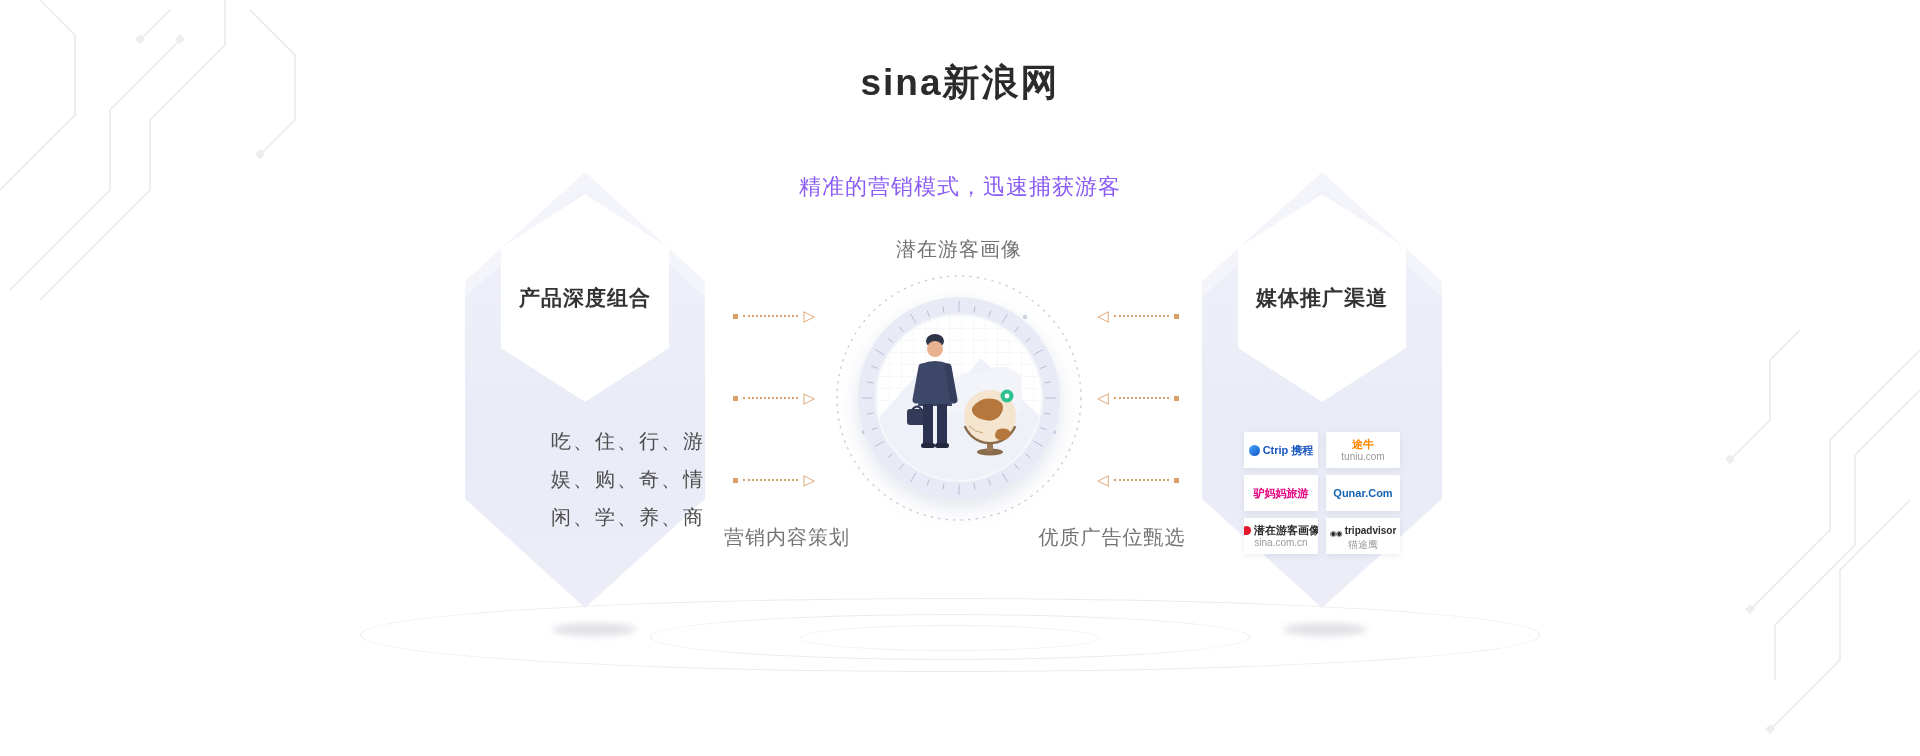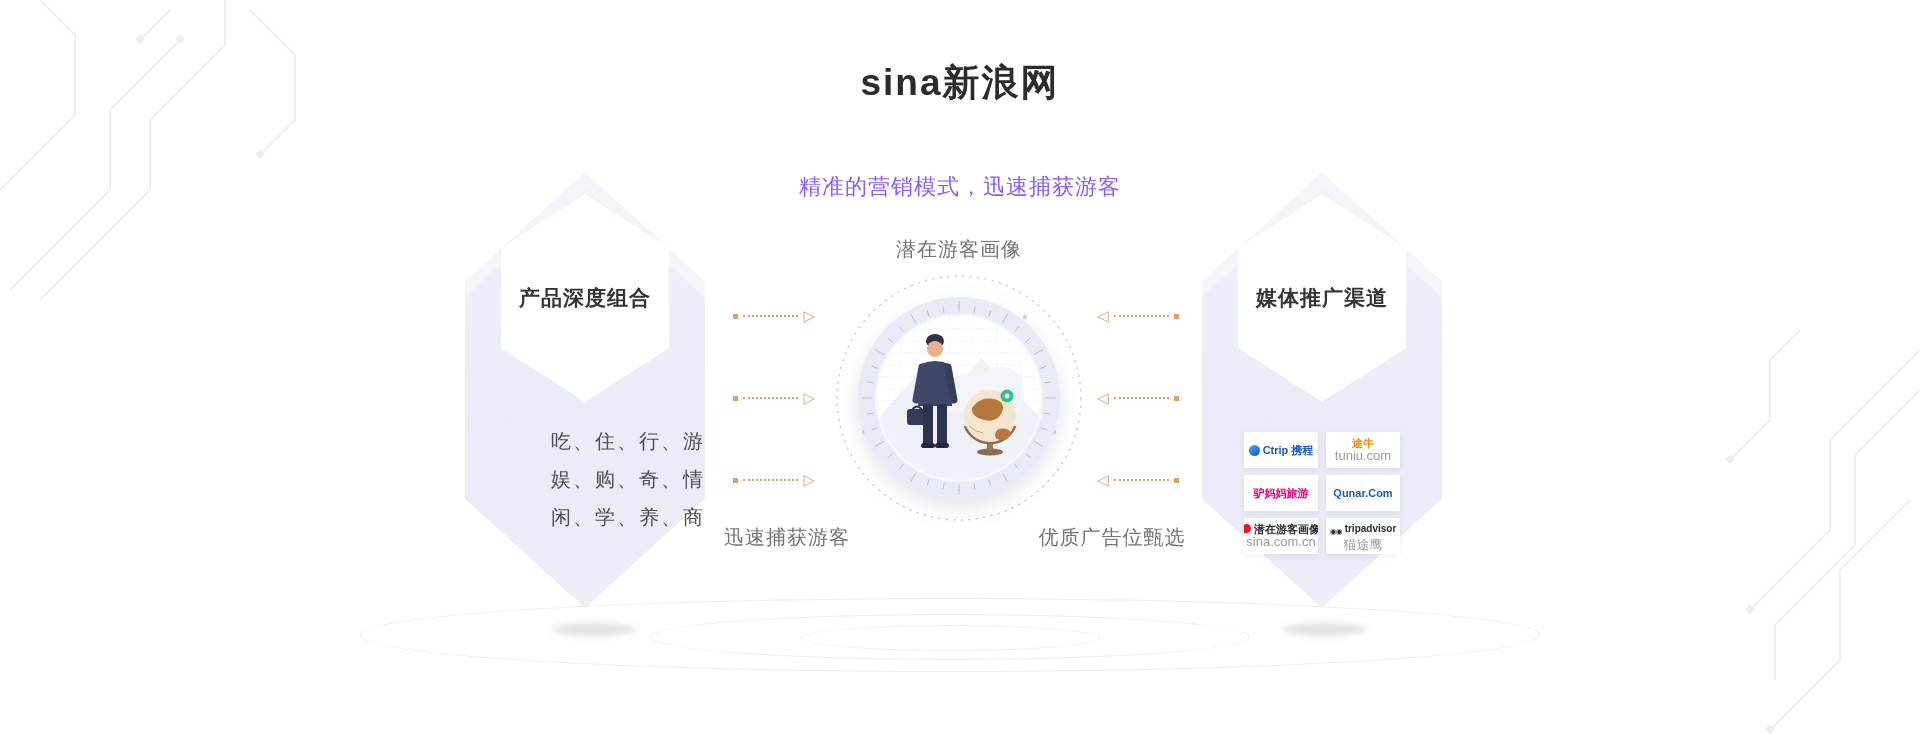--- a/index.html
+++ b/index.html
@@ -44,21 +44,21 @@
   .hex-list { position:absolute; left:0; top:234px; width:240px; text-align:right;
               font-size:20px; line-height:38px; color:#4d4d4d; letter-spacing:2px; }
 
   
   .logo-grid { position:absolute; left:42px; top:244px; width:156px;
                display:grid; grid-template-columns:74px 74px; grid-auto-rows:36px; gap:7px 8px; }
   .logo-tile { background:#fff; border-radius:0; box-shadow:0 2px 6px rgba(80,90,130,.10);
                display:flex; flex-direction:column; align-items:center; justify-content:center;
                overflow:hidden; line-height:1.1; }
   .logo-main { font-size:11px; font-weight:700; white-space:nowrap; }
-  .logo-sub { font-size:13px; color:#9a9a9a; white-space:nowrap; }
+  .logo-sub { font-size:10px; color:#9a9a9a; white-space:nowrap; }
   .logo-row { display:flex; align-items:center; gap:3px; }
   .ctrip-icon { width:11px; height:11px; border-radius:50%; display:inline-block;
                 background:linear-gradient(135deg,#45a8ff,#1355c9); }
   .sina-icon { width:9px; height:9px; border-radius:50% 50% 50% 0; display:inline-block;
                background:#e6162d; }
   .owl-icon::before { content:"◉◉"; font-size:8px; color:#2b2b2b; letter-spacing:-1px; }
 
   
   .center-figure { position:absolute; left:829px; top:268px; width:260px; height:260px; }
 
@@ -268,21 +268,21 @@
         <path d="M 119 99 L 125 132" fill="none" stroke="#353e5c" stroke-width="7" stroke-linecap="round"></path>
         <rect x="94" y="136" width="10" height="40" fill="#2c3350"></rect>
         <rect x="108" y="136" width="10" height="40" fill="#2c3350"></rect>
         <rect x="92" y="175" width="14" height="5" rx="2.5" fill="#23283c"></rect>
         <rect x="106" y="175" width="14" height="5" rx="2.5" fill="#23283c"></rect>
       </g>
     </svg>
   </div>
 
   <div class="flow-label label-top">潜在游客画像</div>
-  <div class="flow-label label-bl">迅速捕获游客</div>
+  <div class="flow-label label-bl">营销内容策划</div>
   <div class="flow-label label-br">优质广告位甄选</div>
 
   <div class="flow flow-left f1">
     <span class="sq"></span>
     <span class="dotline"></span>
     <span class="tri tri-r"></span>
   </div>
   <div class="flow flow-left f2">
     <span class="sq"></span>
     <span class="dotline"></span>

